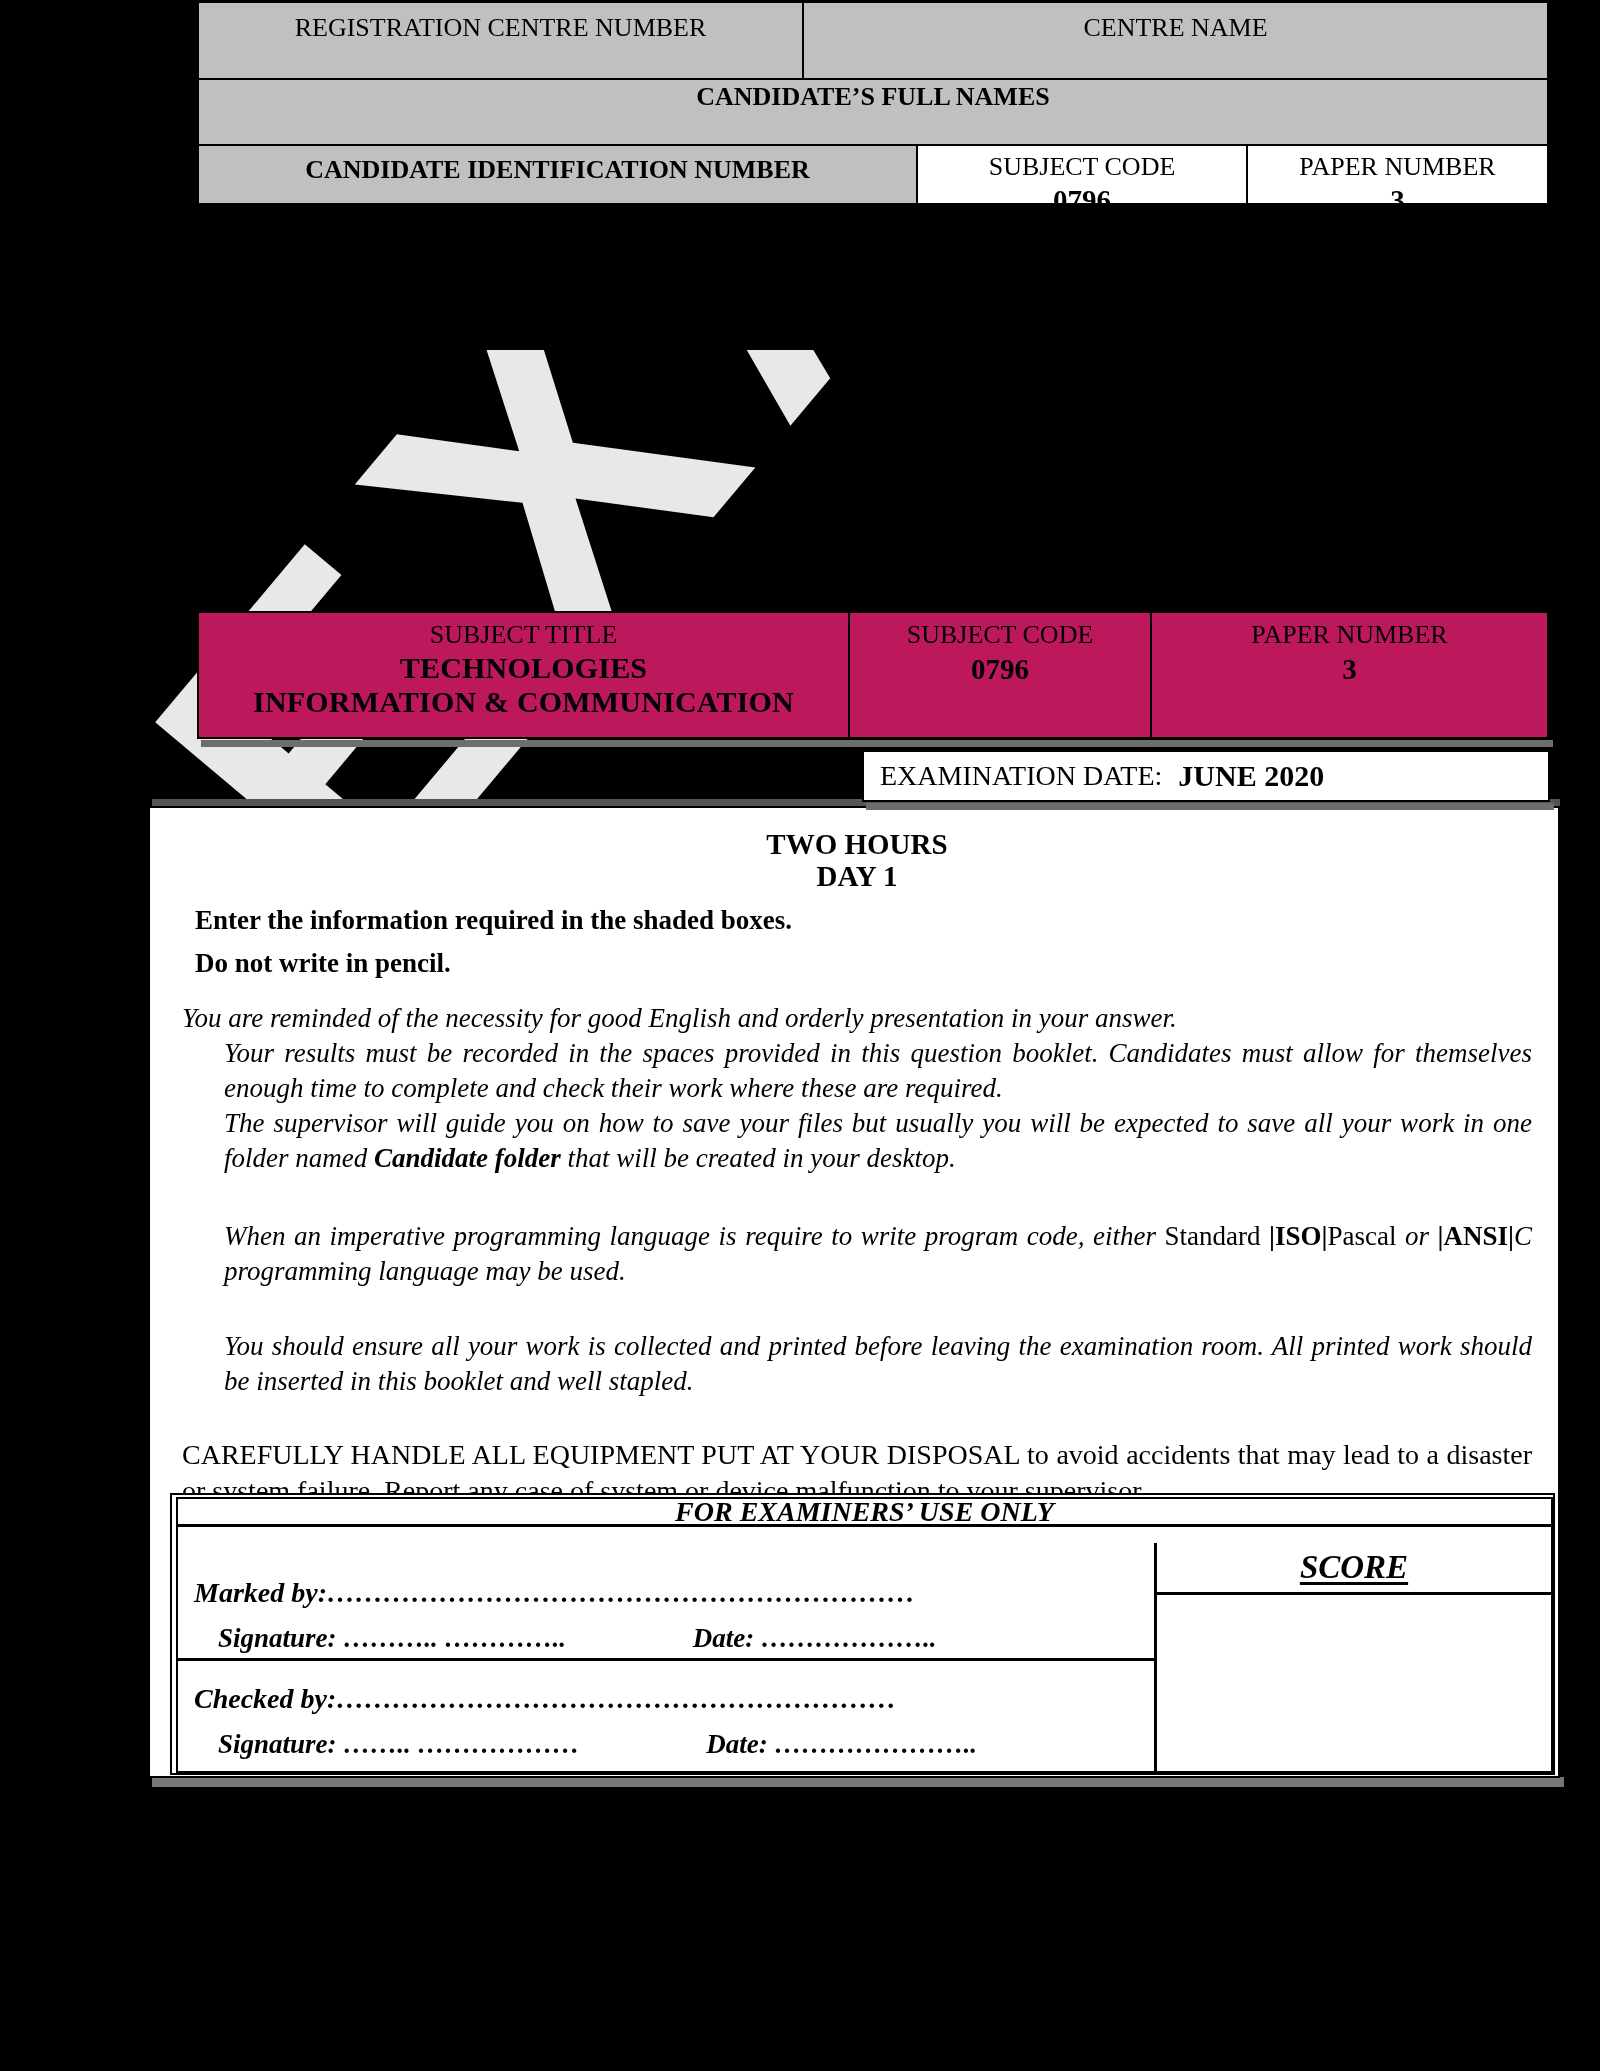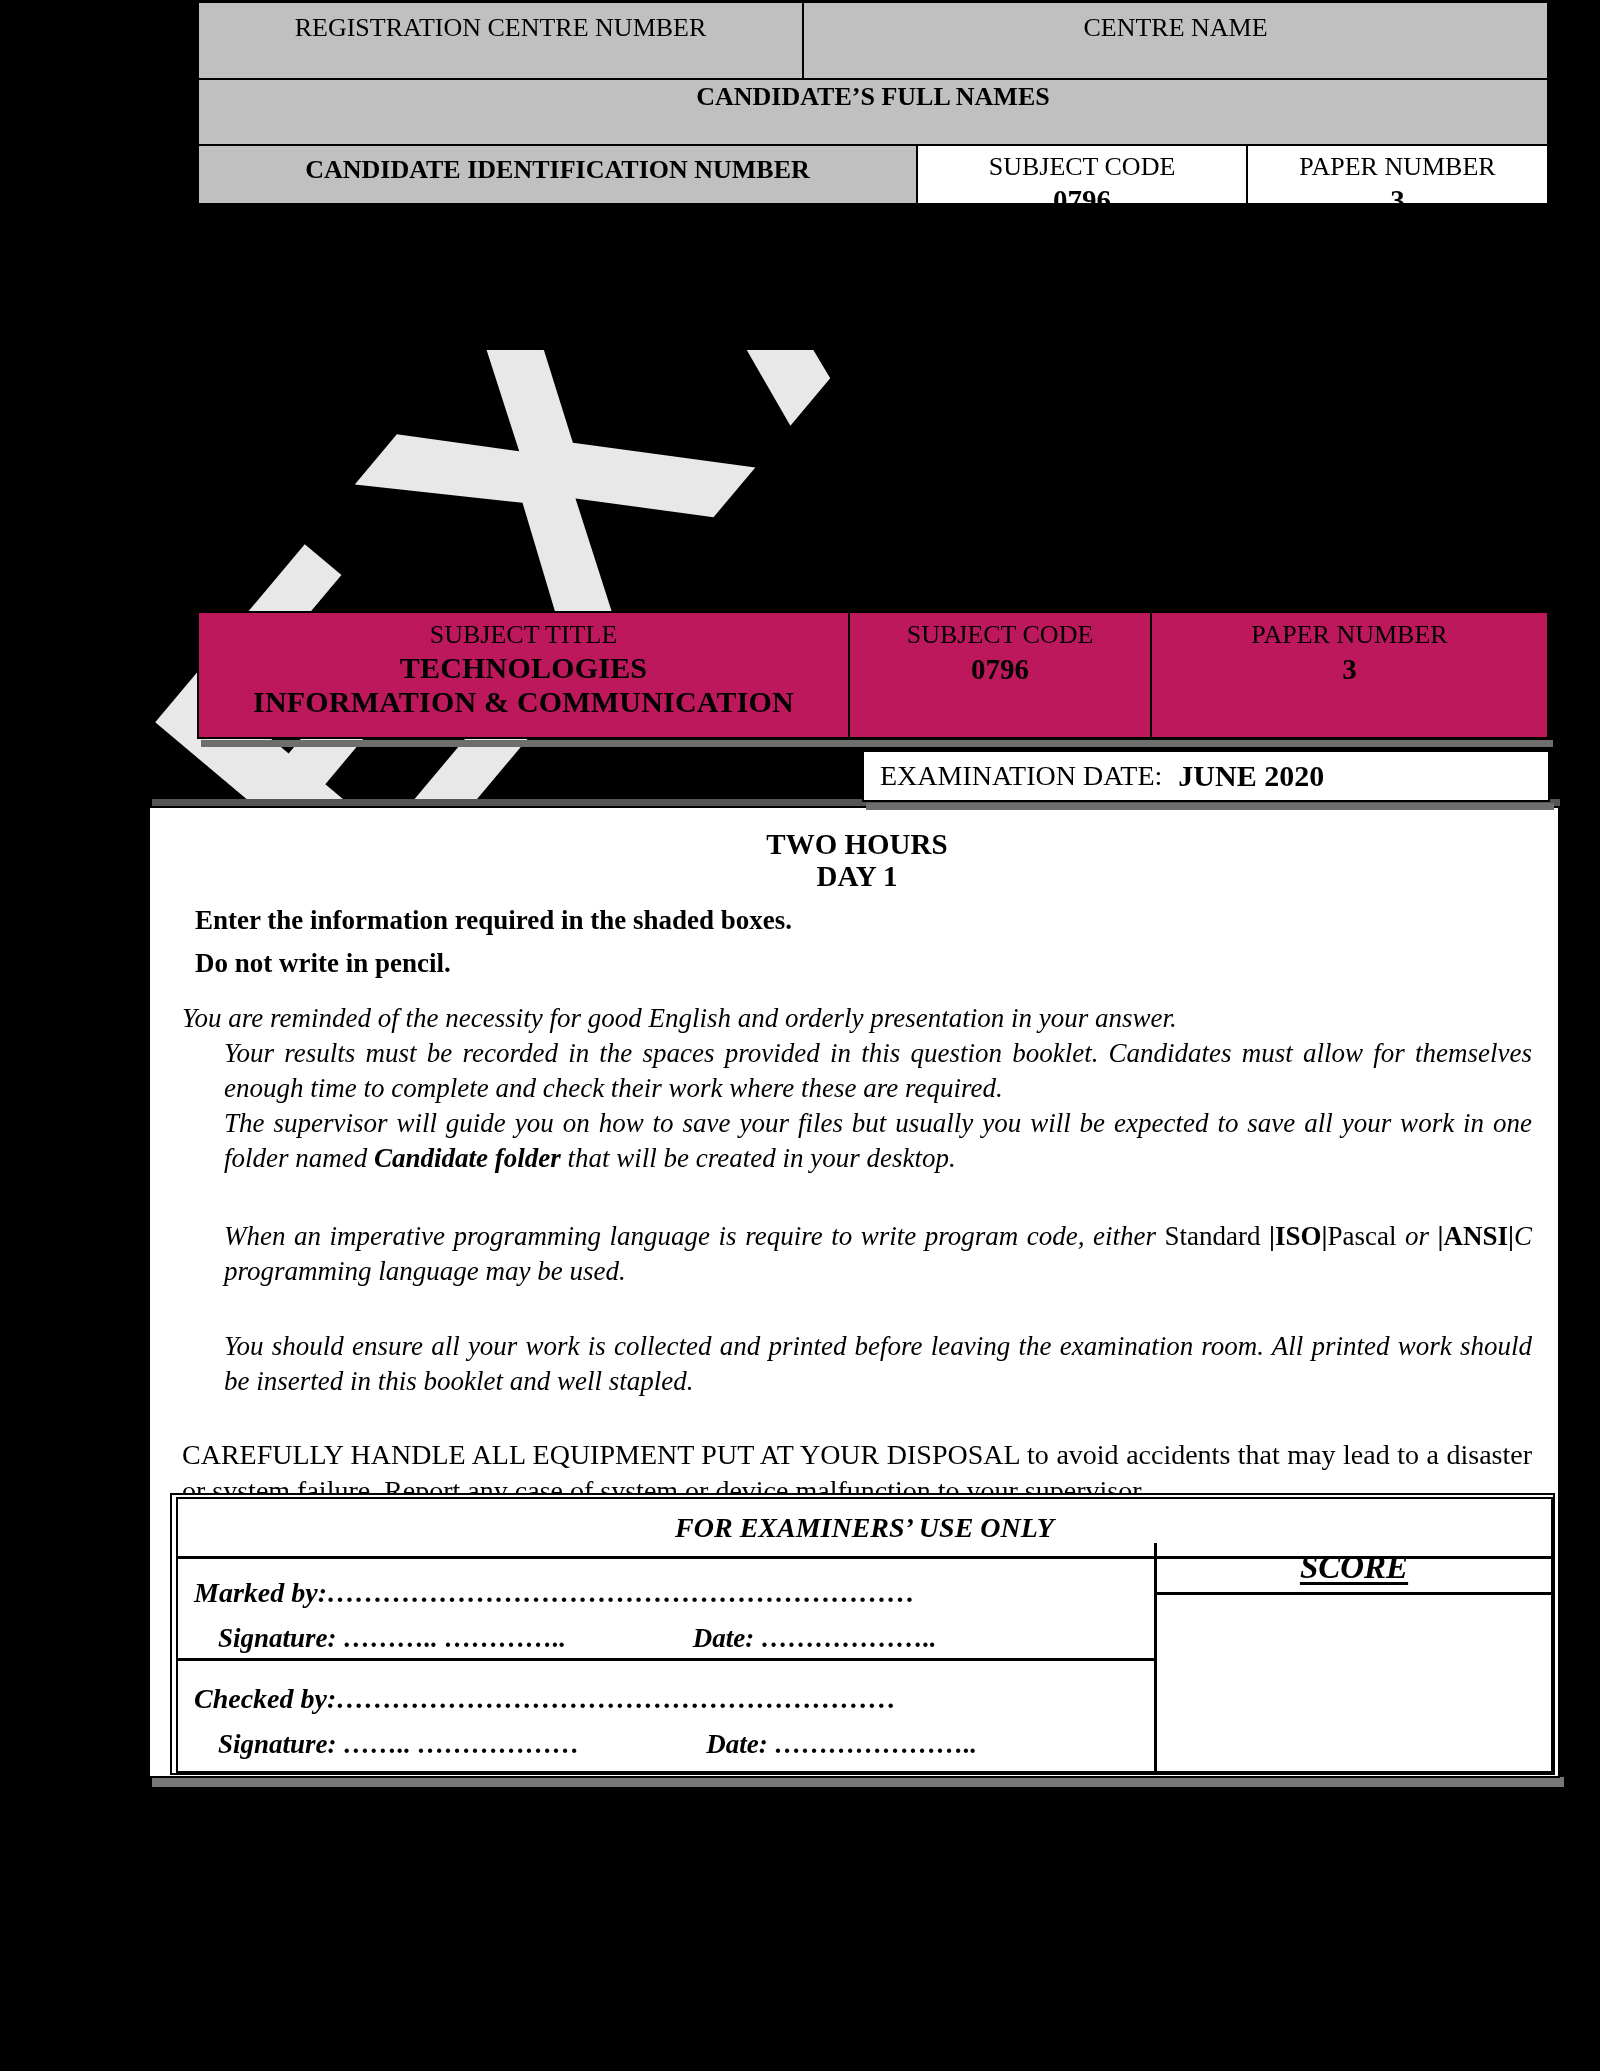--- a/index.html
+++ b/index.html
@@ -147,21 +147,21 @@
     border:2px solid #000;
     box-sizing:border-box;
     background:#fff;
     z-index:12;
   }
   .exam-outer2{
     position:absolute;left:4px;top:2px;right:0px;bottom:0px;
     border:2px solid #000;box-sizing:border-box;
   }
   .et-title{
-    position:absolute;left:0;top:0;right:0;height:60px;
+    position:absolute;left:0;top:0;right:0;height:28px;
     border-bottom:3px solid #000;box-sizing:border-box;
     display:flex;align-items:center;justify-content:center;
     font-size:28px;font-weight:bold;font-style:italic;
   }
   .et-body{position:absolute;left:0;top:44px;right:0;bottom:0;display:flex;}
   .et-left{width:979px;border-right:3px solid #000;box-sizing:border-box;
            position:relative;}
   .et-right{flex:1;position:relative;}
   .et-marked{position:absolute;left:0;top:0;right:0;height:118px;
              border-bottom:3px solid #000;box-sizing:border-box;position:relative;}

